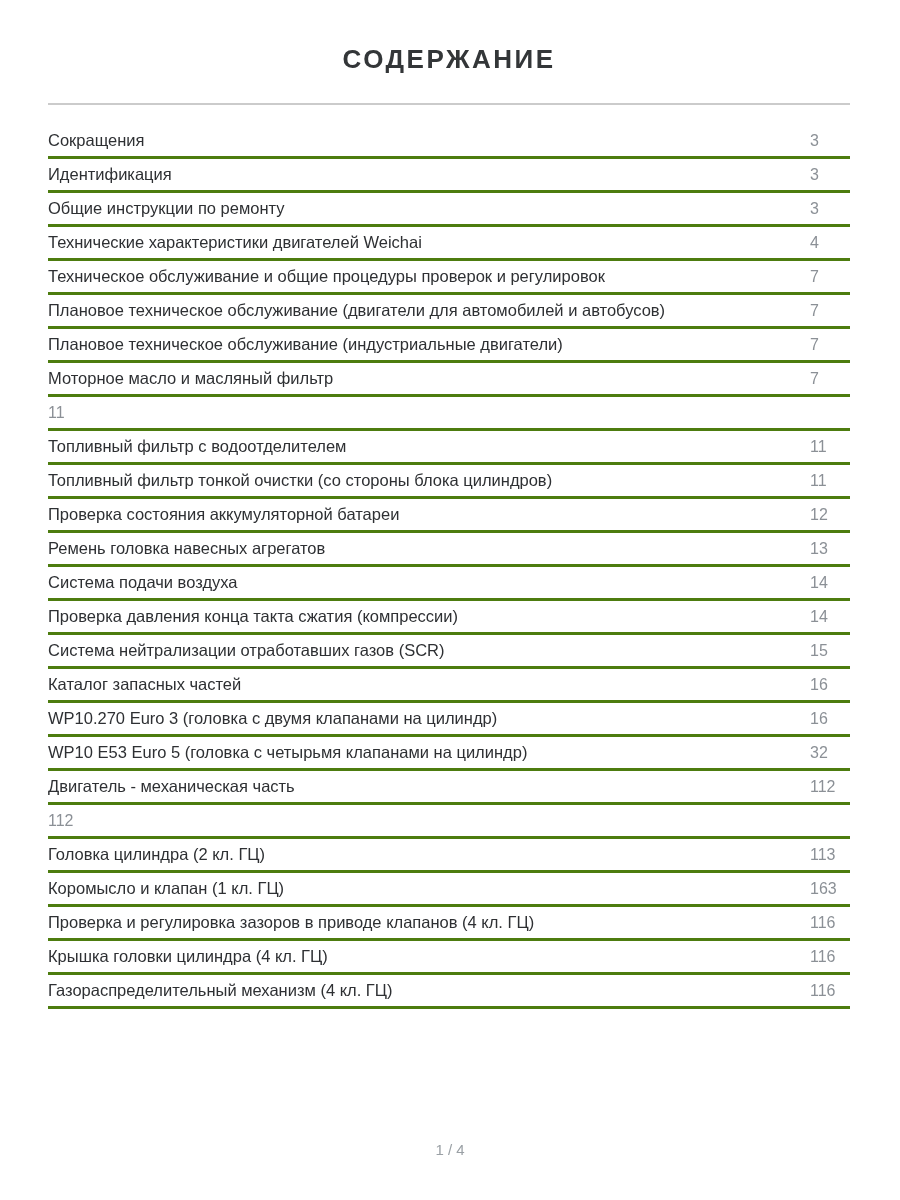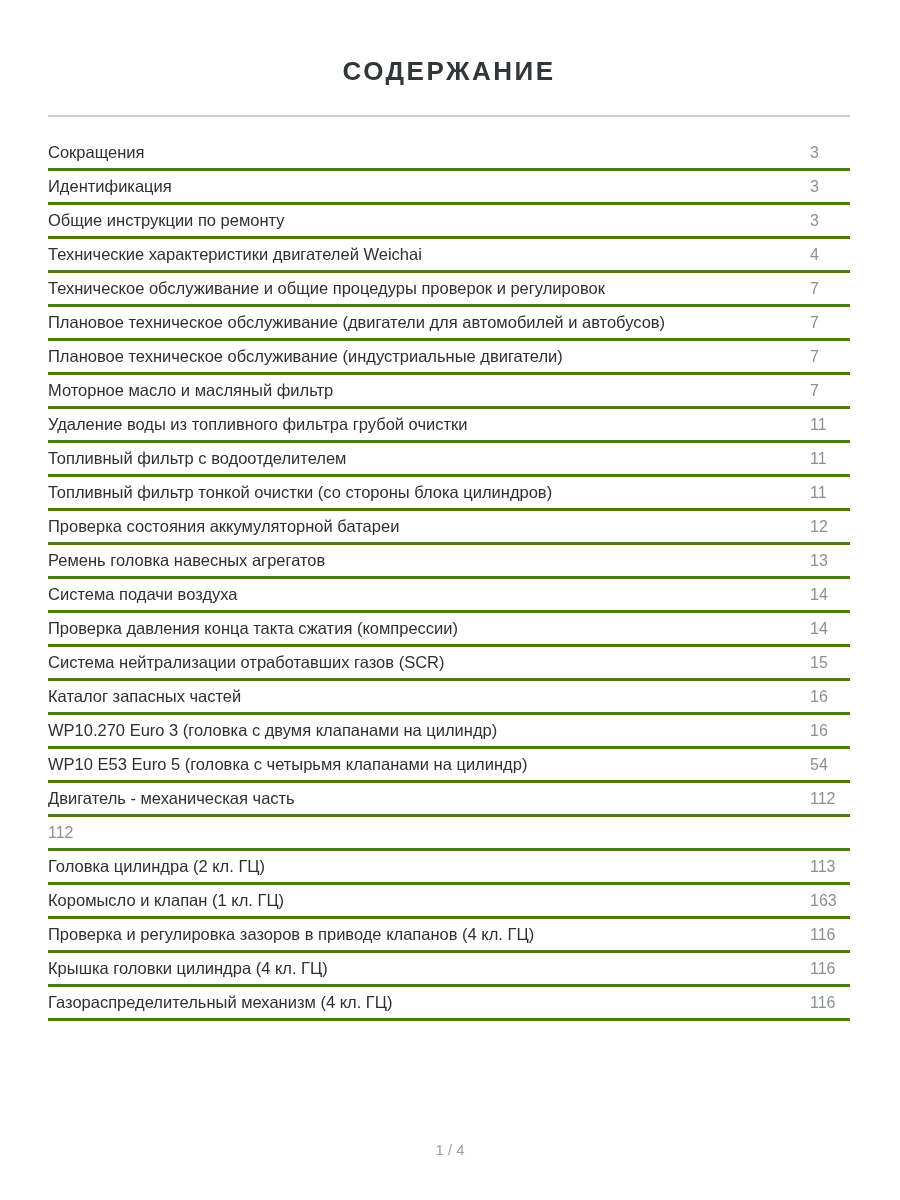--- a/index.html
+++ b/index.html
@@ -9,21 +9,21 @@
     height: 1200px;
     background: #ffffff;
     font-family: "Liberation Sans", sans-serif;
     position: relative;
     overflow: hidden;
   }
   .page {
     padding: 0 50px 0 48px;
   }
   .doc-title {
-    margin: 16px;
+    margin: 4px;
     padding-top: 40px;
     text-align: center;
     font-size: 26px;
     font-weight: 700;
     letter-spacing: 2.5px;
     color: #333638;
   }
   .top-rule {
     height: 2px;
     background: #cbcbcb;
@@ -97,21 +97,20 @@
     </div>
       <div class="toc-row" style="">
       <span class="toc-label">Плановое техническое обслуживание (индустриальные двигатели)</span>
       <span class="toc-num">7</span>
     </div>
       <div class="toc-row" style="">
       <span class="toc-label">Моторное масло и масляный фильтр</span>
       <span class="toc-num">7</span>
     </div>
       <div class="toc-row" style="">
-      <span class="toc-label">Удаление воды из топливного фильтра грубой очистки</span>
       <span class="toc-num">11</span>
     </div>
       <div class="toc-row" style="">
       <span class="toc-label">Топливный фильтр с водоотделителем</span>
       <span class="toc-num">11</span>
     </div>
       <div class="toc-row" style="">
       <span class="toc-label">Топливный фильтр тонкой очистки (со стороны блока цилиндров)</span>
       <span class="toc-num">11</span>
     </div>
@@ -138,21 +137,21 @@
       <div class="toc-row" style="">
       <span class="toc-label">Каталог запасных частей</span>
       <span class="toc-num">16</span>
     </div>
       <div class="toc-row" style="">
       <span class="toc-label">WP10.270 Euro 3 (головка с двумя клапанами на цилиндр)</span>
       <span class="toc-num">16</span>
     </div>
       <div class="toc-row" style="">
       <span class="toc-label">WP10 E53 Euro 5 (головка с четырьмя клапанами на цилиндр)</span>
-      <span class="toc-num">54</span>
+      <span class="toc-num">32</span>
     </div>
       <div class="toc-row" style="">
       <span class="toc-label">Двигатель - механическая часть</span>
       <span class="toc-num">112</span>
     </div>
       <div class="toc-row" style="">
       <span class="toc-num">112</span>
     </div>
       <div class="toc-row" style="">
       <span class="toc-label">Головка цилиндра (2 кл. ГЦ)</span>

